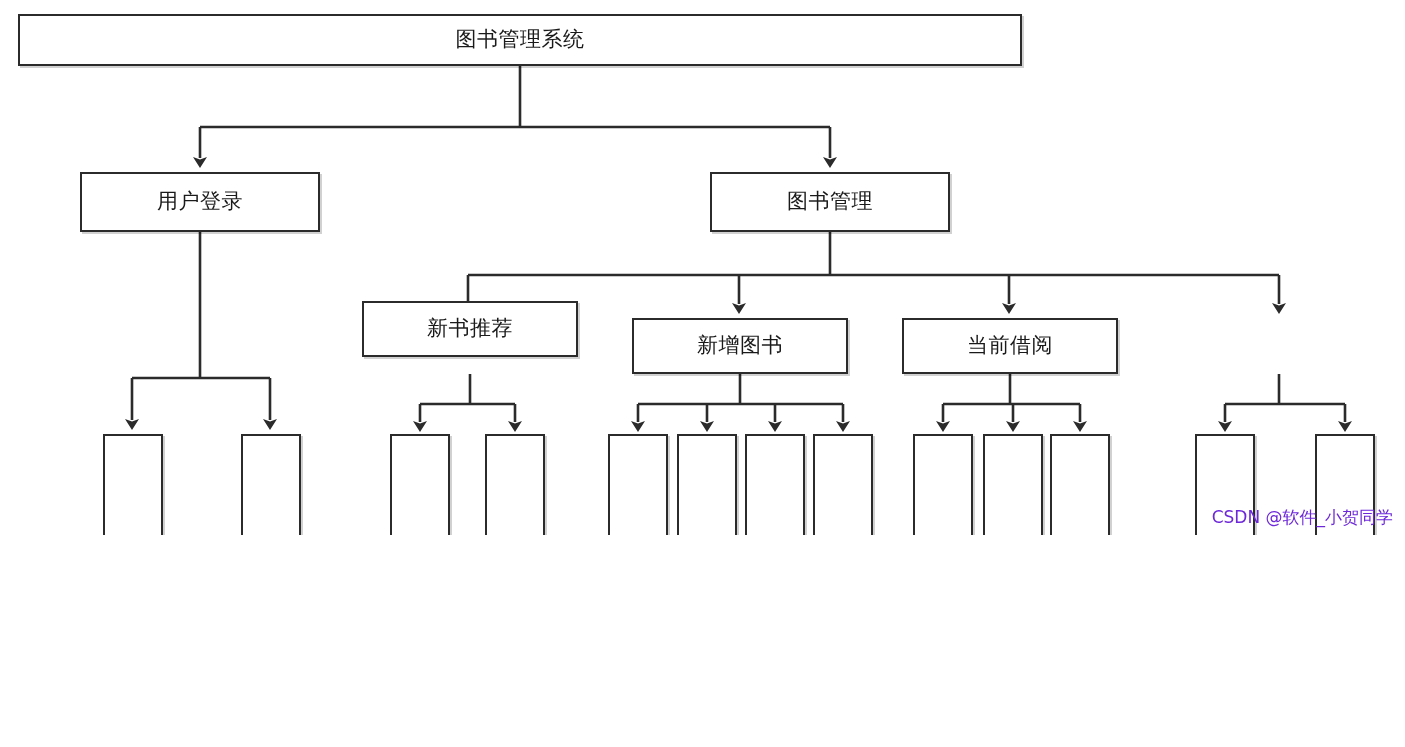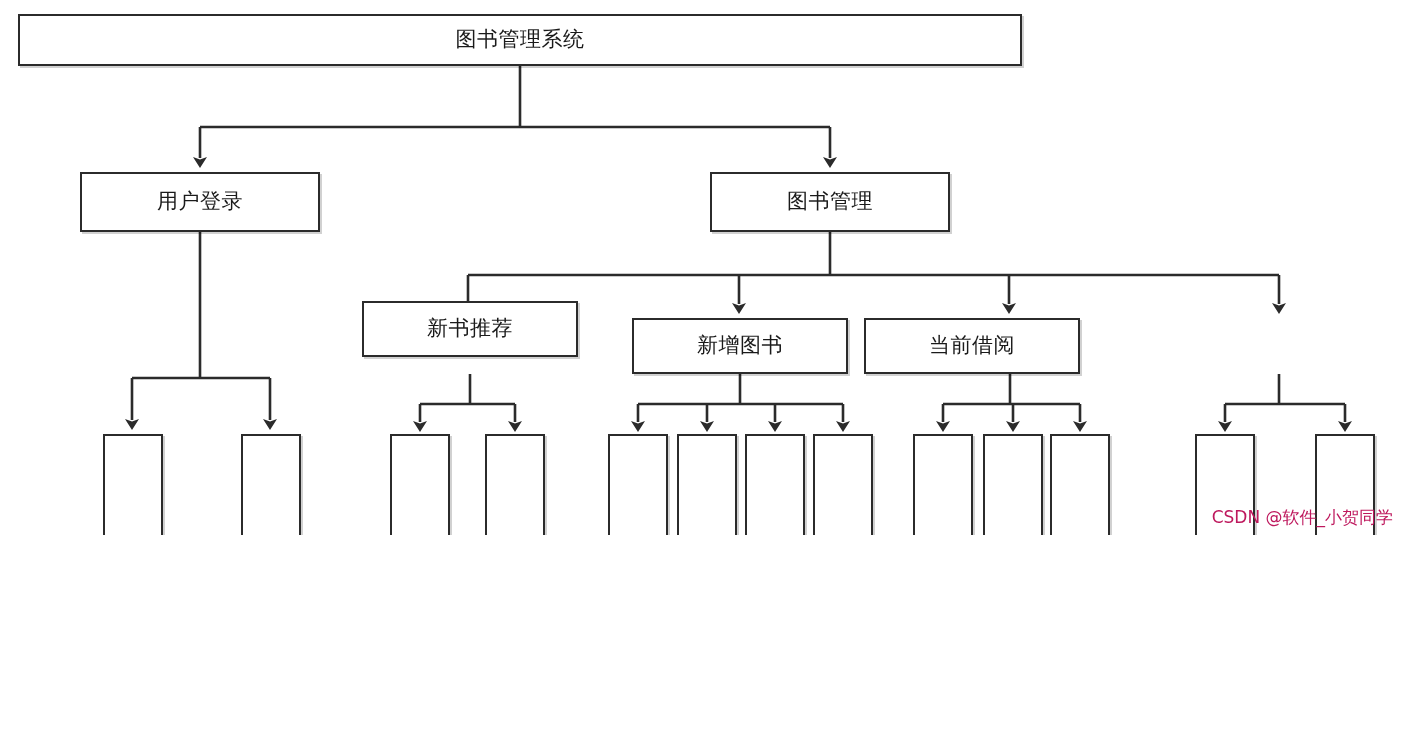--- a/index.html
+++ b/index.html
@@ -46,21 +46,21 @@
     text-orientation: upright;
     font-size: 21px;
     line-height: 1.18;
     letter-spacing: 1px;
   }
   .watermark {
     position: absolute;
     right: 12px;
     bottom: 6px;
     font-size: 17px;
-    color: #be185d;
+    color: #6d28d9;
     white-space: nowrap;
     font-family: "DejaVu Sans", "Liberation Sans", sans-serif;
   }
 </style>
 </head>
 <body>
 
 <div id="canvas">
 
   <svg class="lines" viewBox="0 0 1405 747">
@@ -123,21 +123,21 @@
   <div class="node" style="left:710px; top:172px; width:240px; height:60px;">
     <span class="lbl">图书管理</span>
   </div>
 
   <div class="node" style="left:362px; top:301px; width:216px; height:56px;">
     <span class="lbl">新书推荐</span>
   </div>
   <div class="node" style="left:632px; top:318px; width:216px; height:56px;">
     <span class="lbl">新增图书</span>
   </div>
-  <div class="node" style="left:864px; top:318px; width:216px; height:56px;">
+  <div class="node" style="left:902px; top:318px; width:216px; height:56px;">
     <span class="lbl">当前借阅</span>
   </div>
 
   <div class="node vertical" style="left:103px; top:434px; width:60px; height:300px;">
     <span class="lbl">用户登录</span>
   </div>
   <div class="node vertical" style="left:241px; top:434px; width:60px; height:300px;">
     <span class="lbl">注销登录</span>
   </div>
 

